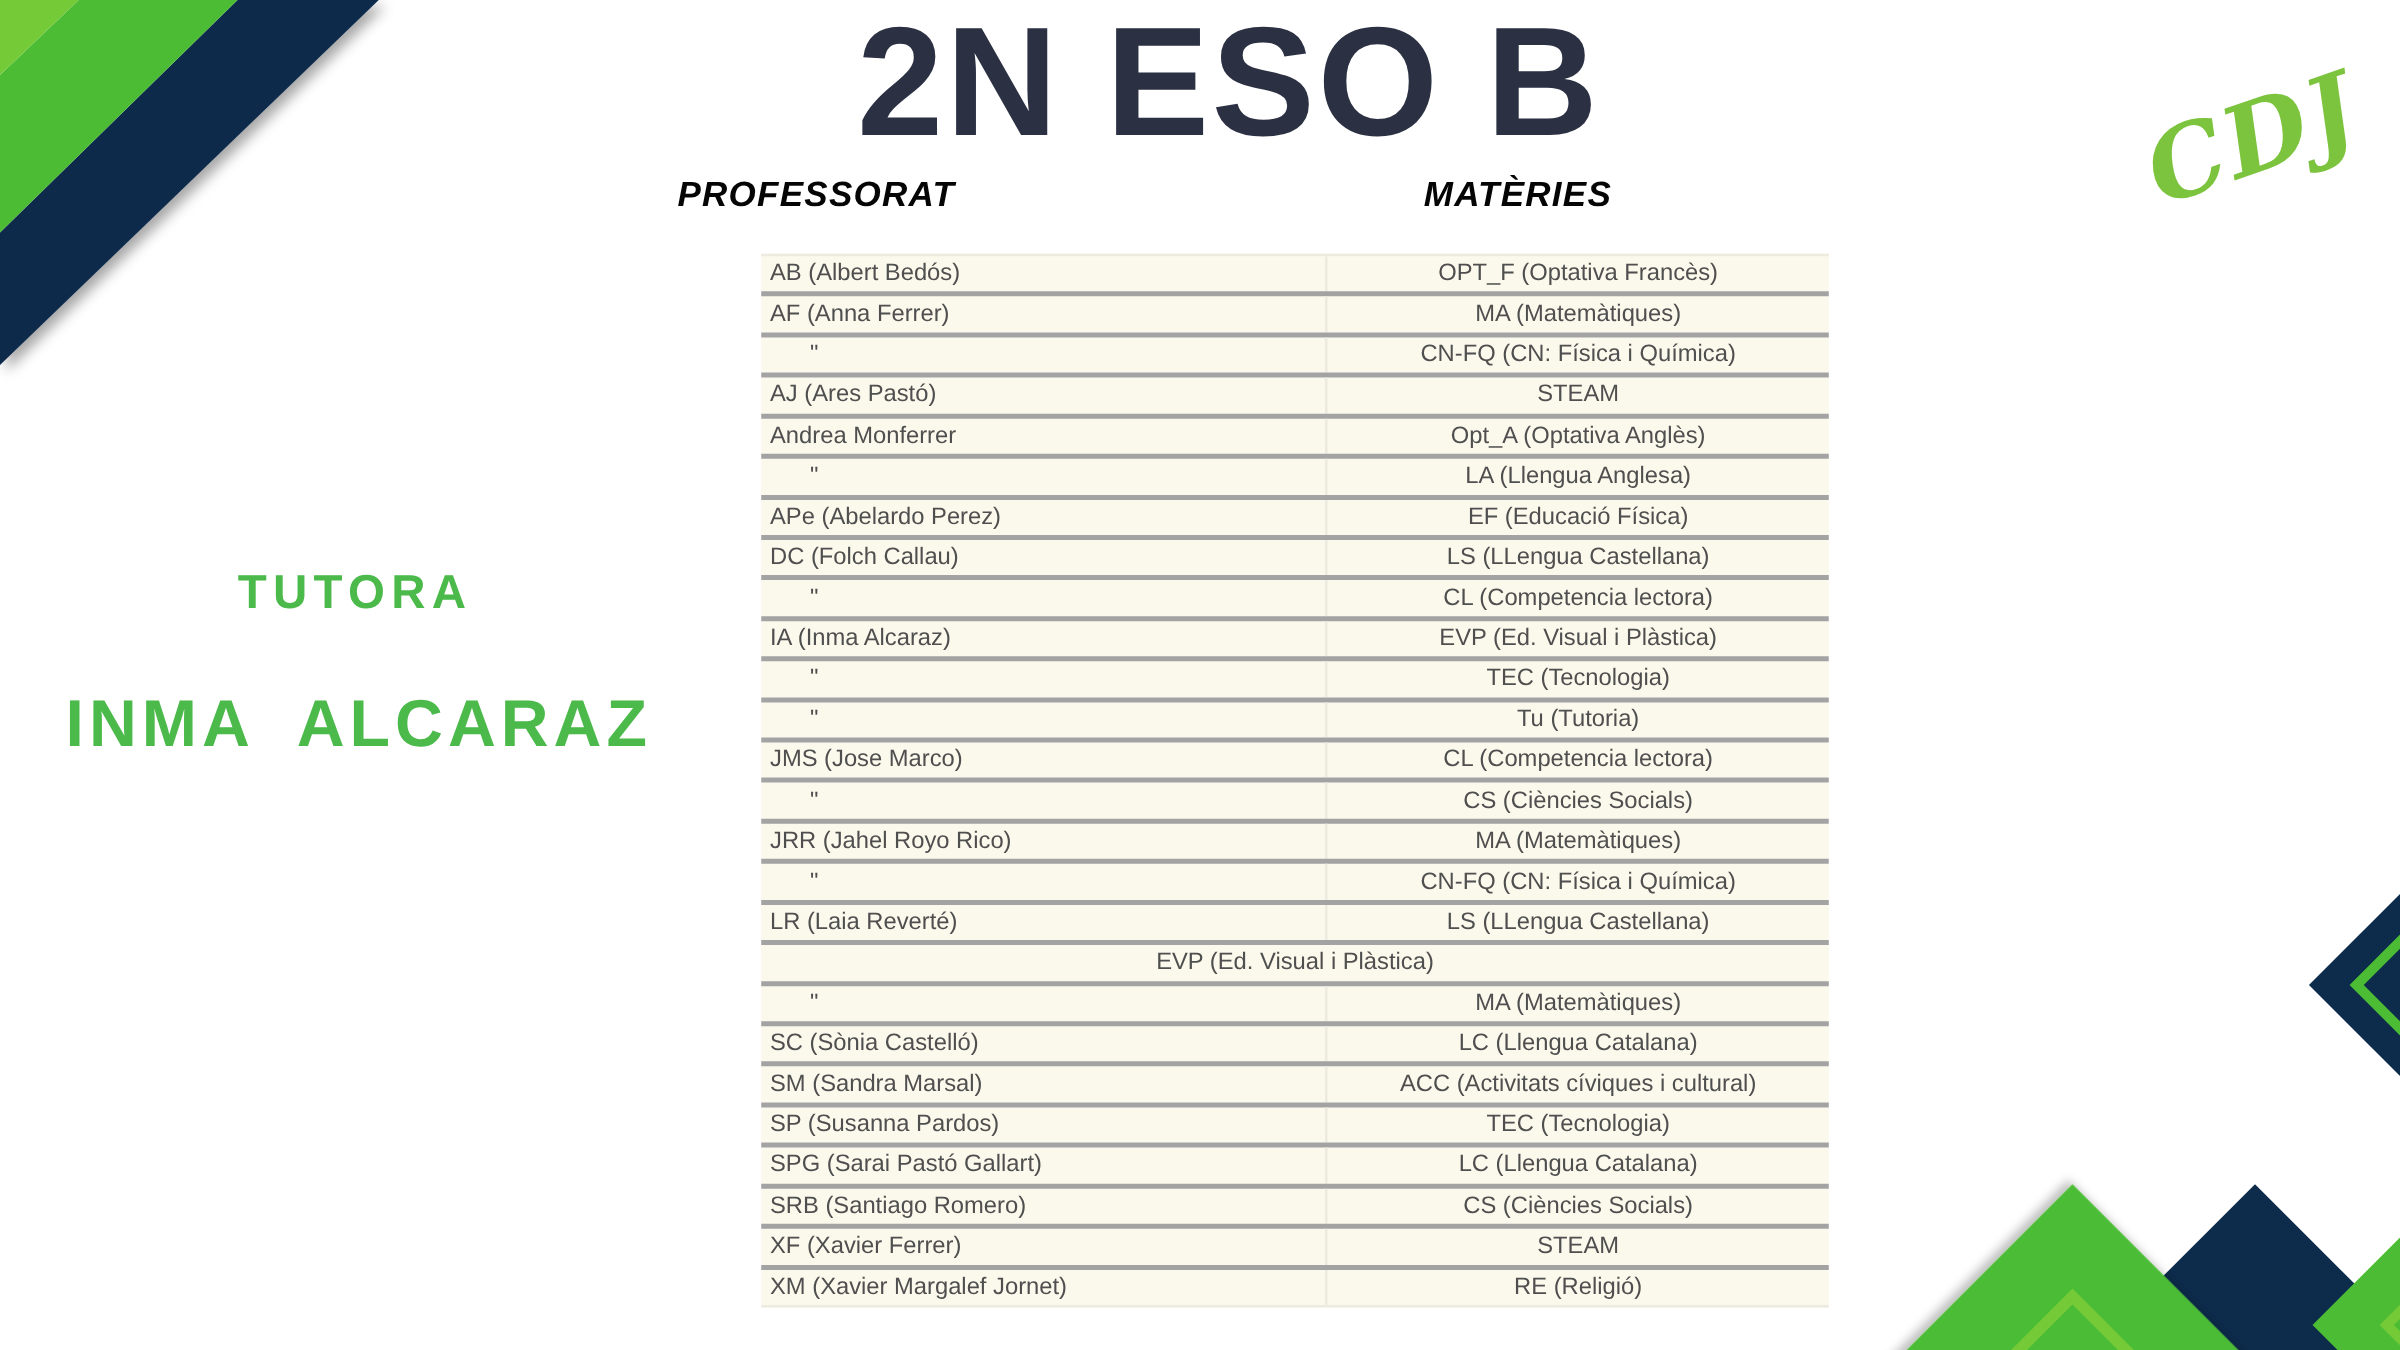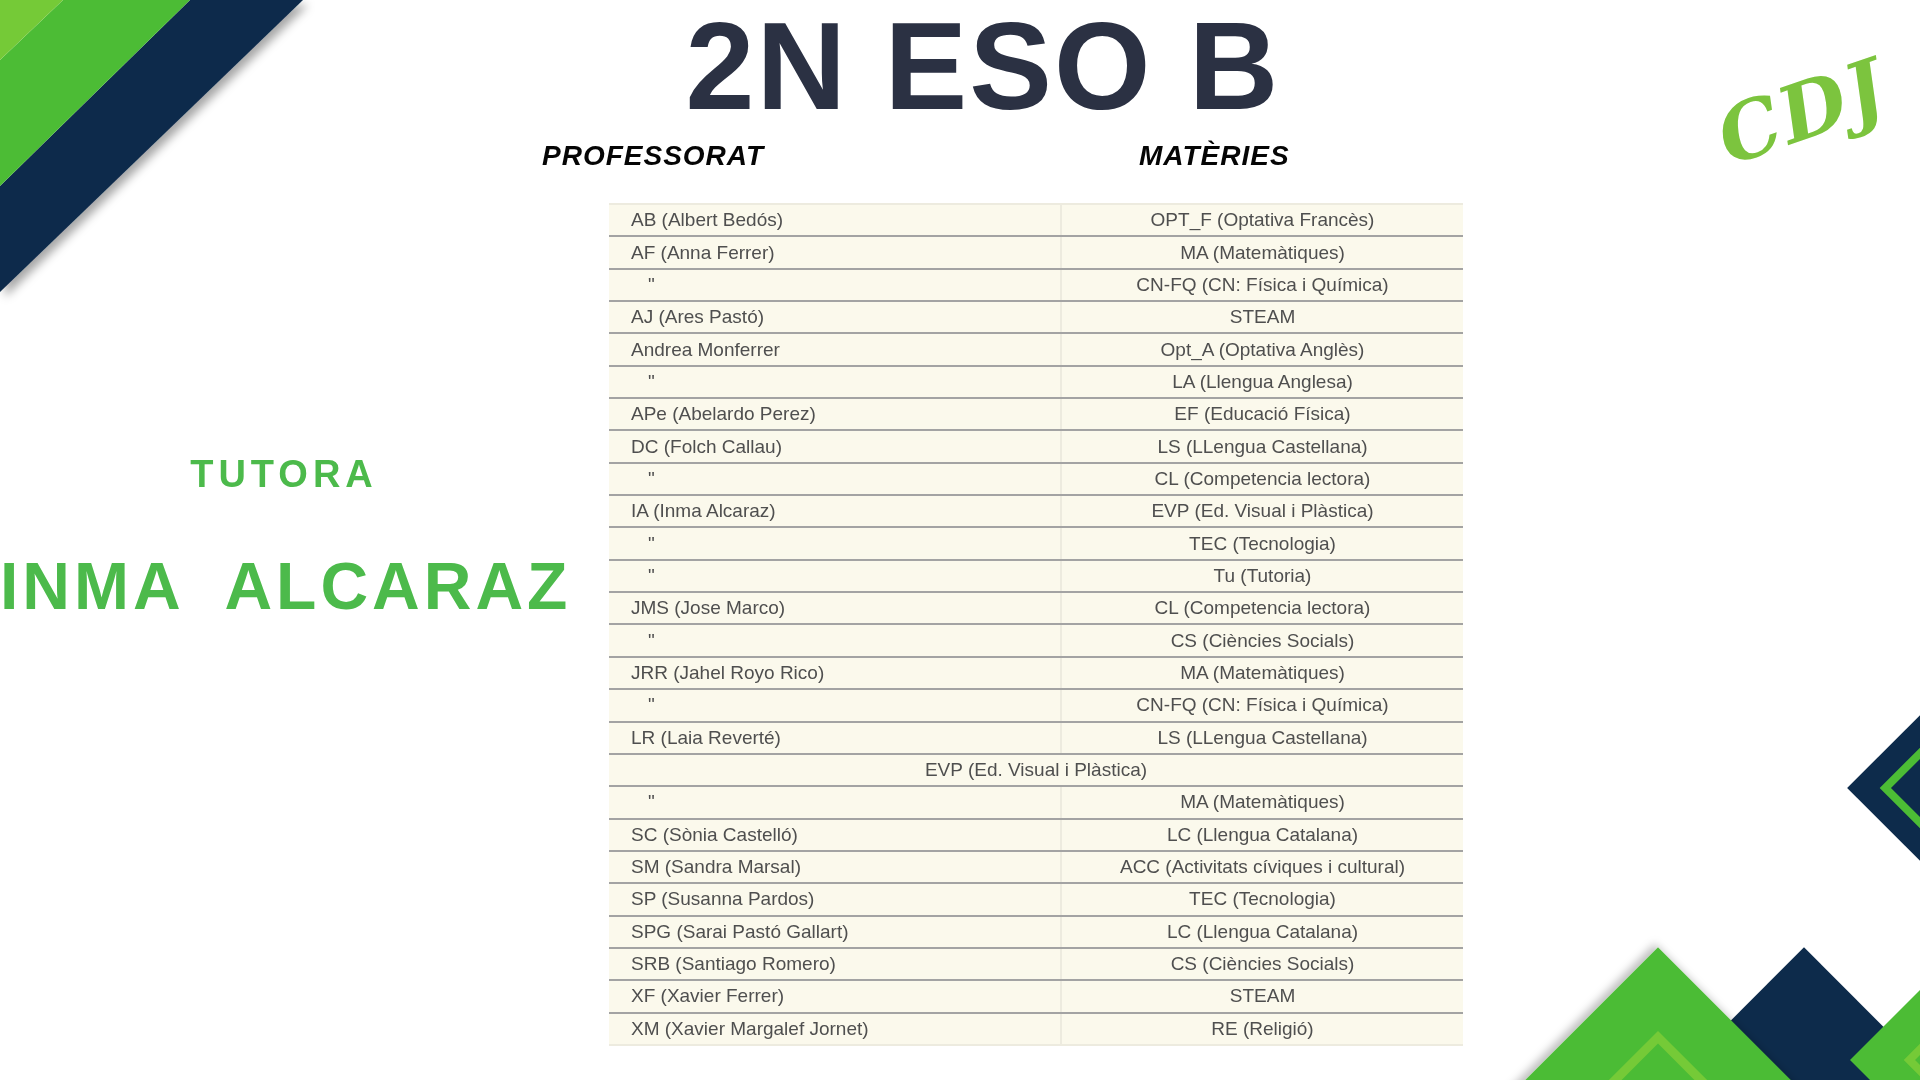--- a/index.html
+++ b/index.html
@@ -30,35 +30,35 @@
     font-size:28px;font-weight:bold;letter-spacing:1px;color:#050505;font-style:italic;
   }
   .col-header.teachers{left:542px;}
   .col-header.subjects{left:1139px;}
   
   .tutor-label,.tutor-name{
     position:absolute;width:520px;text-align:center;
     font-weight:bold;color:#4cba4b;line-height:1;
   }
   .tutor-label{left:24px;top:455px;font-size:38px;letter-spacing:5px;}
-  .tutor-name{left:0;top:553px;font-size:66px;letter-spacing:4px;white-space:pre;}
+  .tutor-name{left:27px;top:553px;font-size:53px;letter-spacing:4px;white-space:pre;}
   
   .tbl{
     position:absolute;left:609px;top:203px;width:854px;height:843px;
     background:#fbf9ec;
     border-top:2px solid #edebdf;border-bottom:2px solid #edebdf;
     display:flex;flex-direction:column;box-sizing:border-box;
   }
-  .row{display:flex;flex:1;border-top:2px solid #a3a3a3;min-height:0;}
+  .row{display:flex;flex:1;border-top:4px solid #a3a3a3;min-height:0;}
   .row:first-child{border-top:none;}
   .cell{
     display:flex;align-items:center;box-sizing:border-box;
     font-size:19px;color:#4f4f4f;white-space:nowrap;overflow:hidden;
   }
-  .cell.teacher{width:453px;padding-left:22px;border-right:2px solid #edebdf;}
+  .cell.teacher{width:453px;padding-left:7px;border-right:2px solid #edebdf;}
   .cell.teacher.ditto{padding-left:39px;}
   .cell.subject{flex:1;justify-content:center;}
 </style>
 </head>
 <body>
 
 <svg id="deco" viewBox="0 0 1920 1080" xmlns="http://www.w3.org/2000/svg">
   <defs>
     <filter id="shTL" x="-30%" y="-30%" width="160%" height="160%">
       <feDropShadow dx="5" dy="5" stdDeviation="5" flood-color="#000" flood-opacity="0.35"></feDropShadow>

